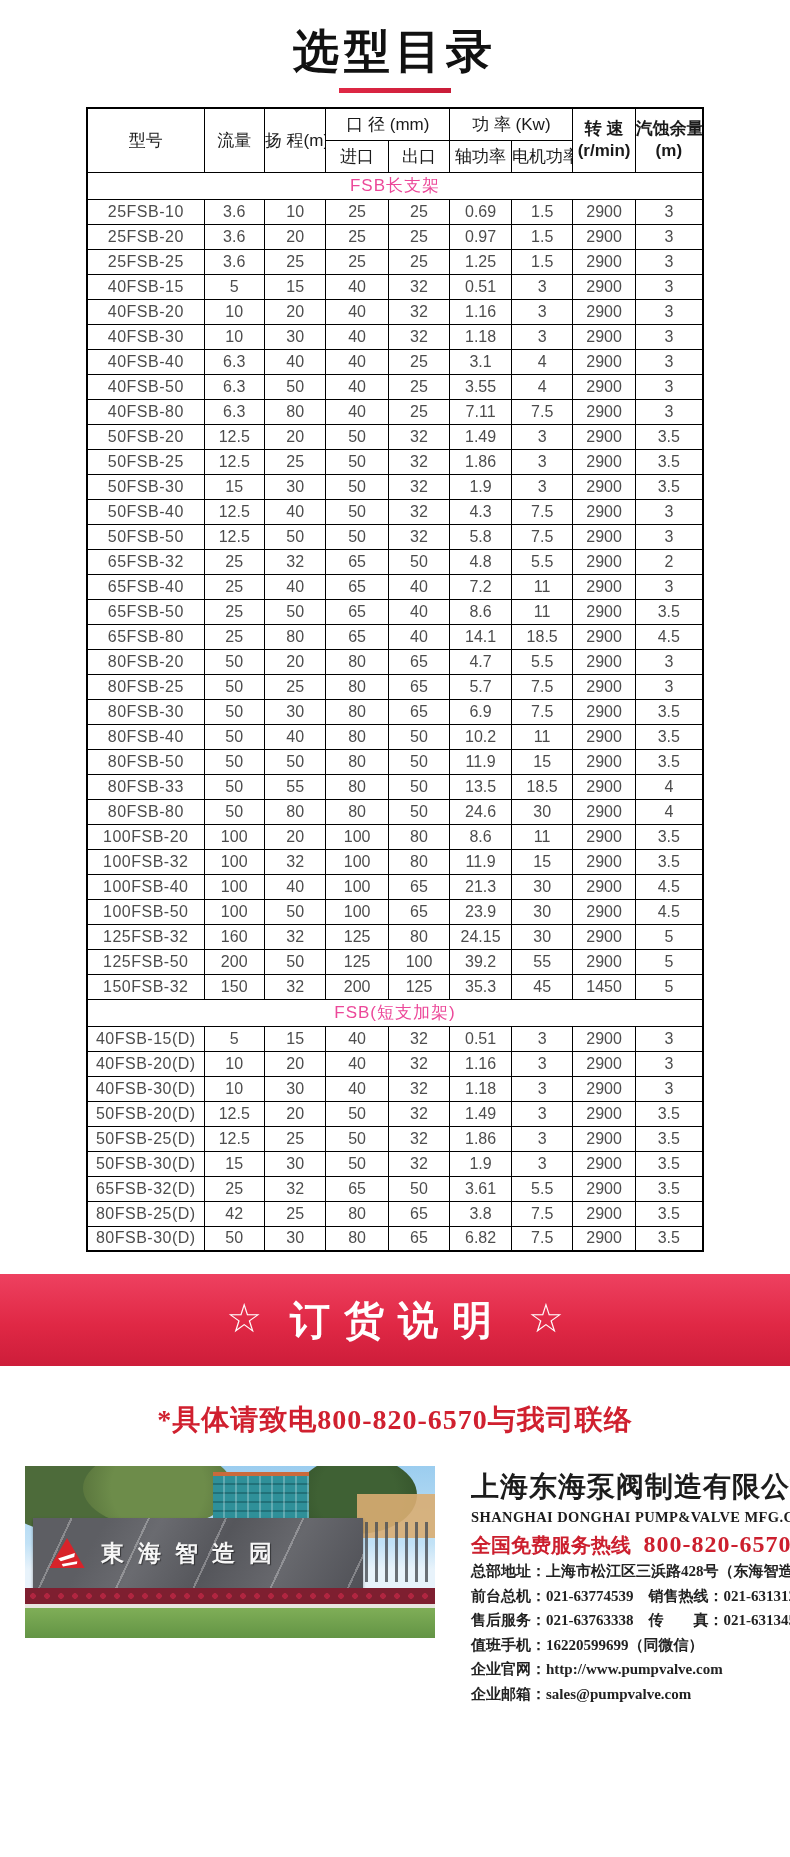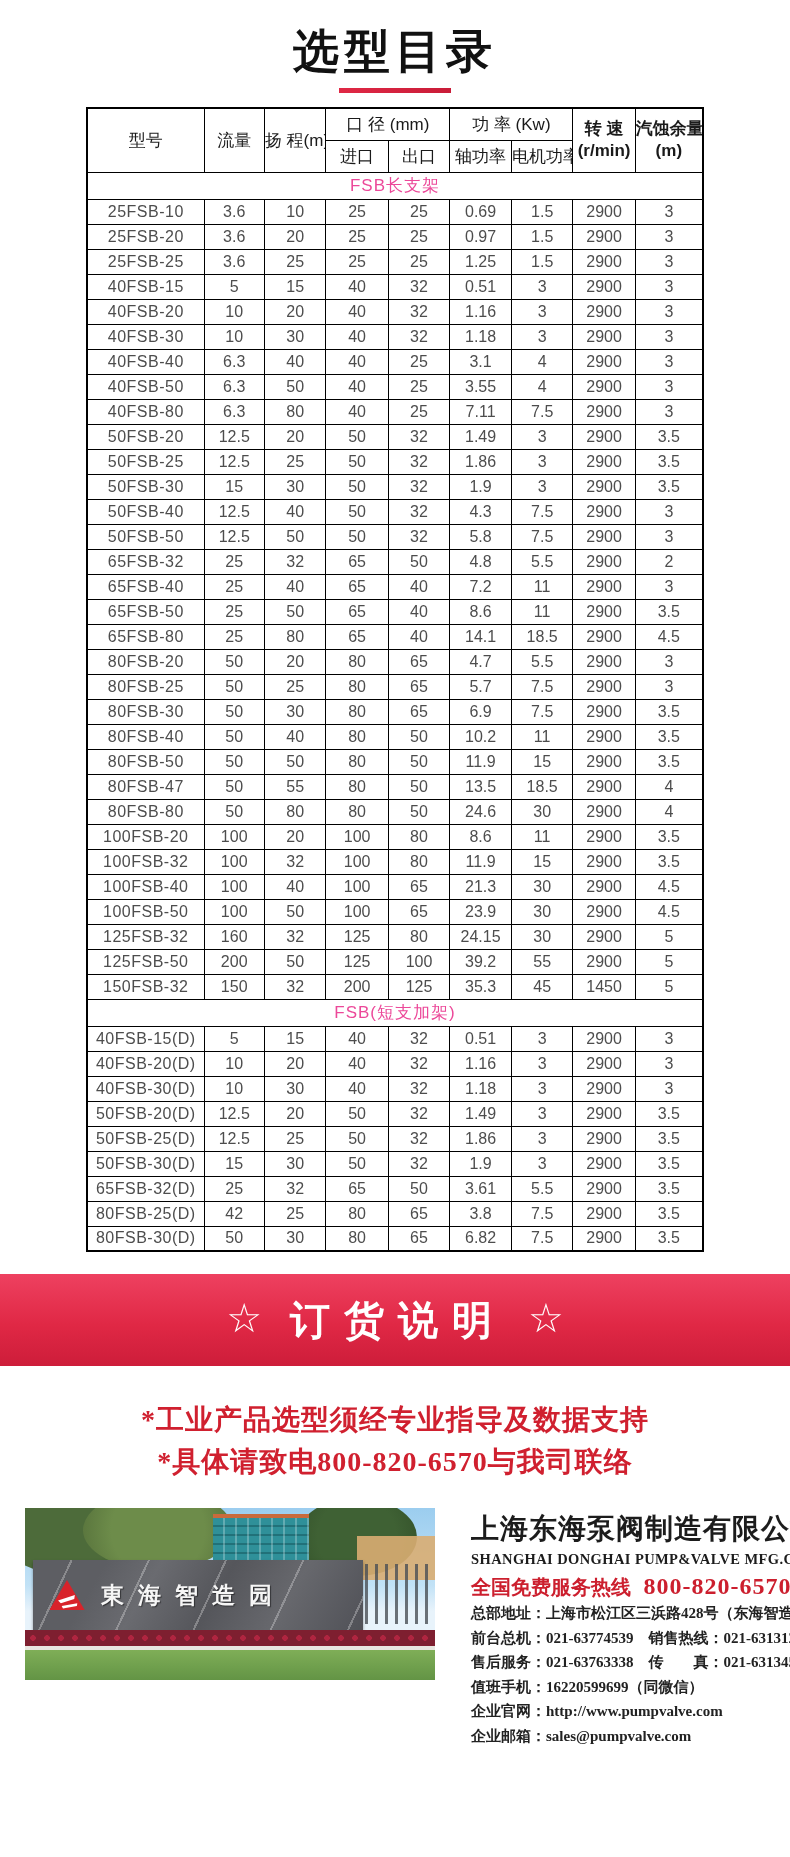--- a/index.html
+++ b/index.html
@@ -367,21 +367,21 @@
             <td class="">50</td>
             <td class="">50</td>
             <td class="">80</td>
             <td class="">50</td>
             <td class="">11.9</td>
             <td class="">15</td>
             <td class="">2900</td>
             <td class="">3.5</td>
           </tr>
           <tr>
-            <td class="model">80FSB-47</td>
+            <td class="model">80FSB-33</td>
             <td class="">50</td>
             <td class="">55</td>
             <td class="">80</td>
             <td class="">50</td>
             <td class="">13.5</td>
             <td class="">18.5</td>
             <td class="">2900</td>
             <td class="">4</td>
           </tr>
           <tr>
@@ -579,21 +579,20 @@
   </div>
 
 
   <div class="order-banner">
     <span class="star">☆</span>
     <span class="banner-title">订货说明</span>
     <span class="star">☆</span>
   </div>
 
   <div class="order-notes">
-    <div class="order-note">*工业产品选型须经专业指导及数据支持</div>
     <div class="order-note">*具体请致电800-820-6570与我司联络</div>
   </div>
 
   <div class="footer">
 
     <div class="photo">
       <div class="tree t1"></div>
       <div class="tree t2"></div>
       <div class="tree t3"></div>
       <div class="glass-building"></div>

